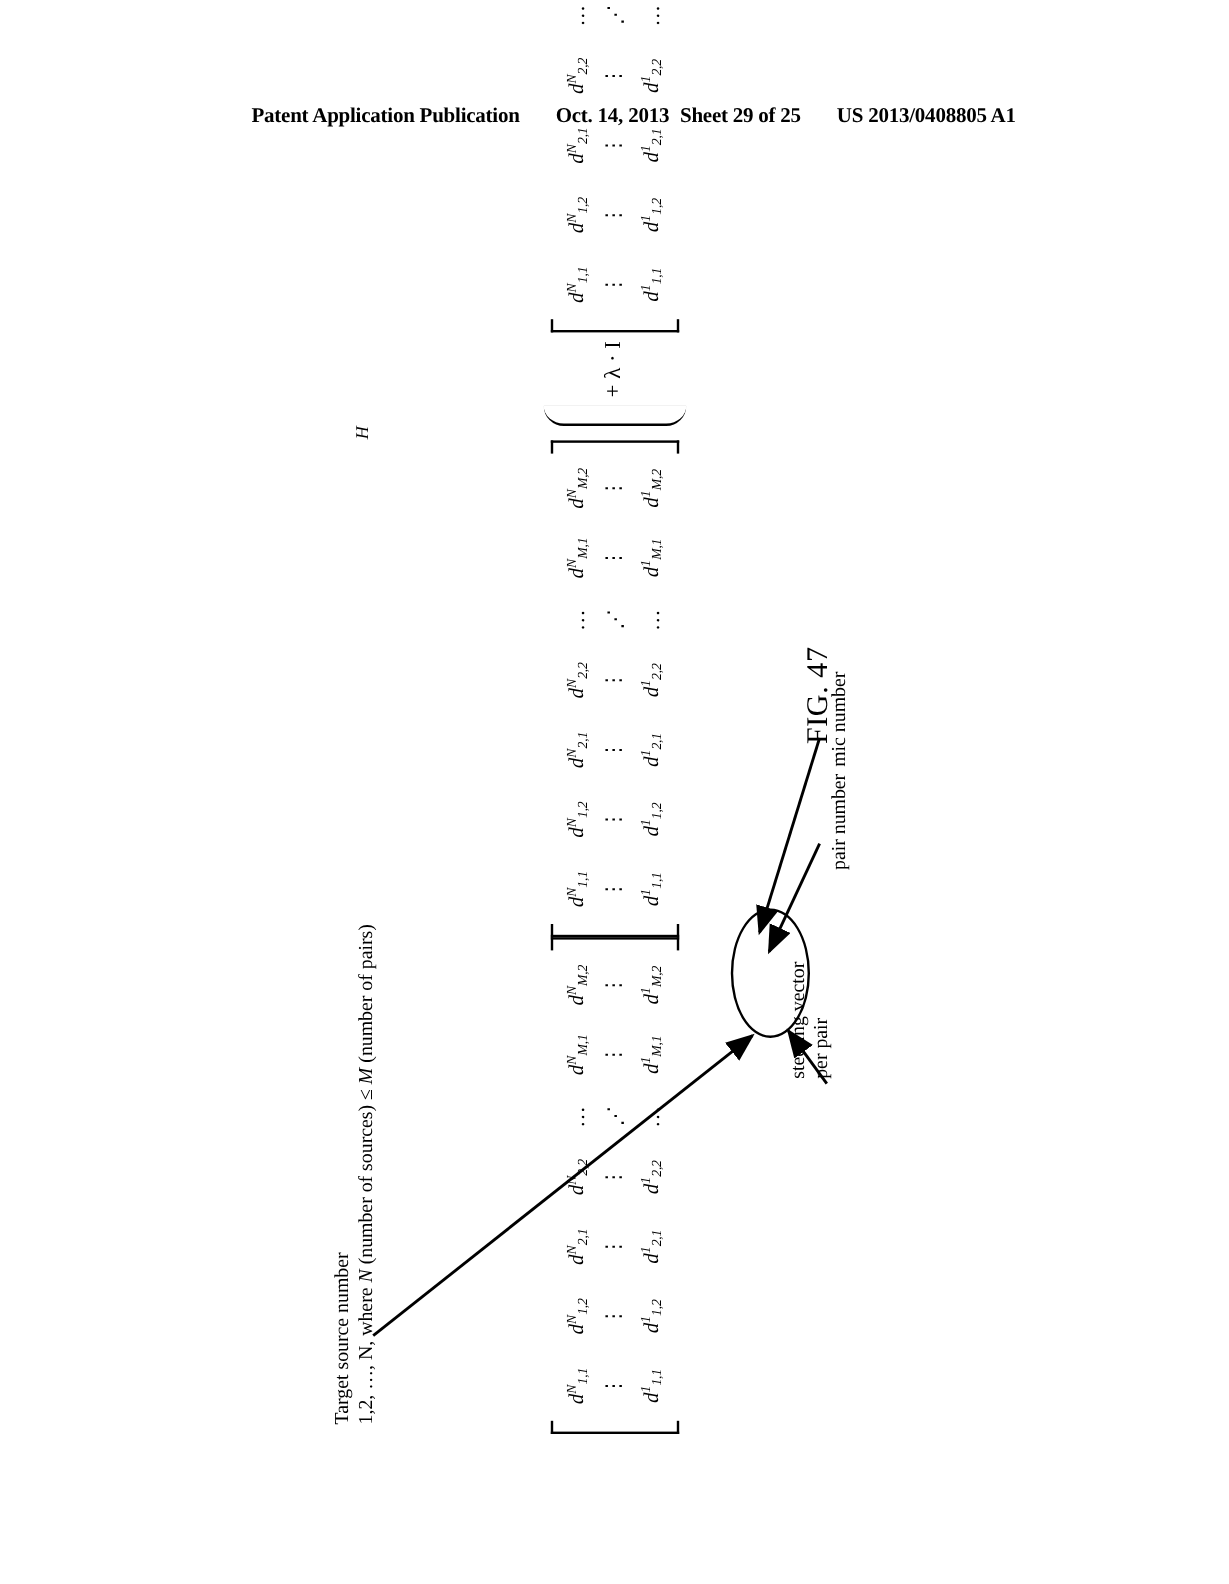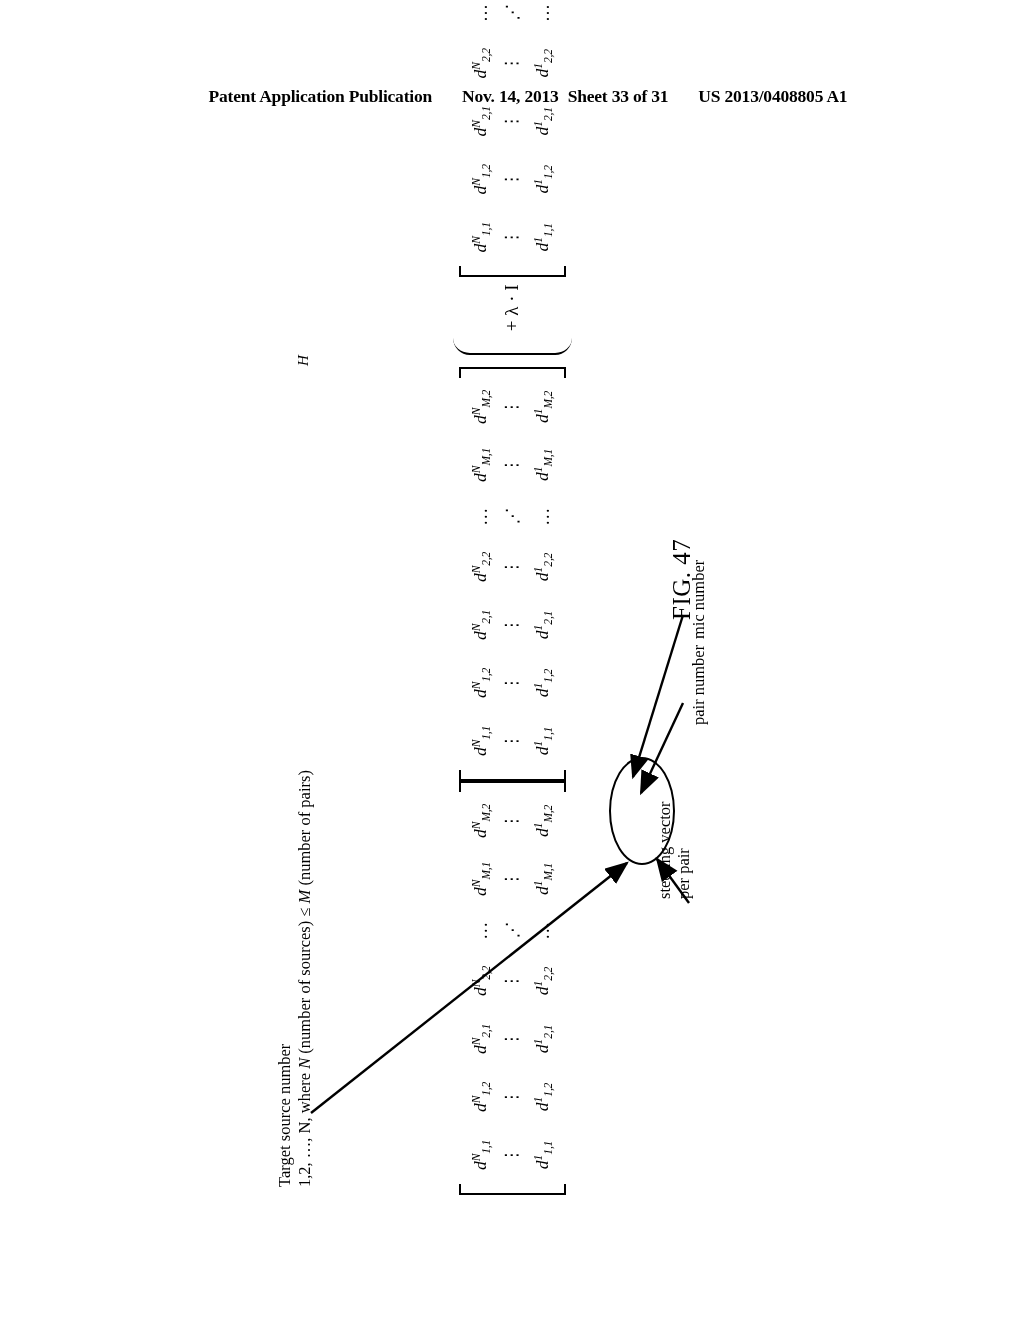--- a/index.html
+++ b/index.html
@@ -196,23 +196,23 @@
     letter-spacing:0.5px;
     white-space:nowrap;
   }
 </style>
 </head>
 <body>
 
 <div class="page-header">
   <span class="seg">Patent Application Publication</span>
   <span class="hdr-gap1"></span>
-  <span class="seg">Nov. 14, 2013</span>
+  <span class="seg">Oct. 14, 2013</span>
   <span class="hdr-gap2"></span>
-  <span class="seg">Sheet 33 of 31</span>
+  <span class="seg">Sheet 29 of 25</span>
   <span class="hdr-gap3"></span>
   <span class="seg">US 2013/0408805 A1</span>
 </div>
 
 <div id="figure-rot">
 <div id="figure-inner">
 
   <svg id="ann-svg" viewBox="0 0 1010 430">
     <defs>
       <marker id="ah" markerWidth="11" markerHeight="11" refX="9" refY="4" orient="auto">

